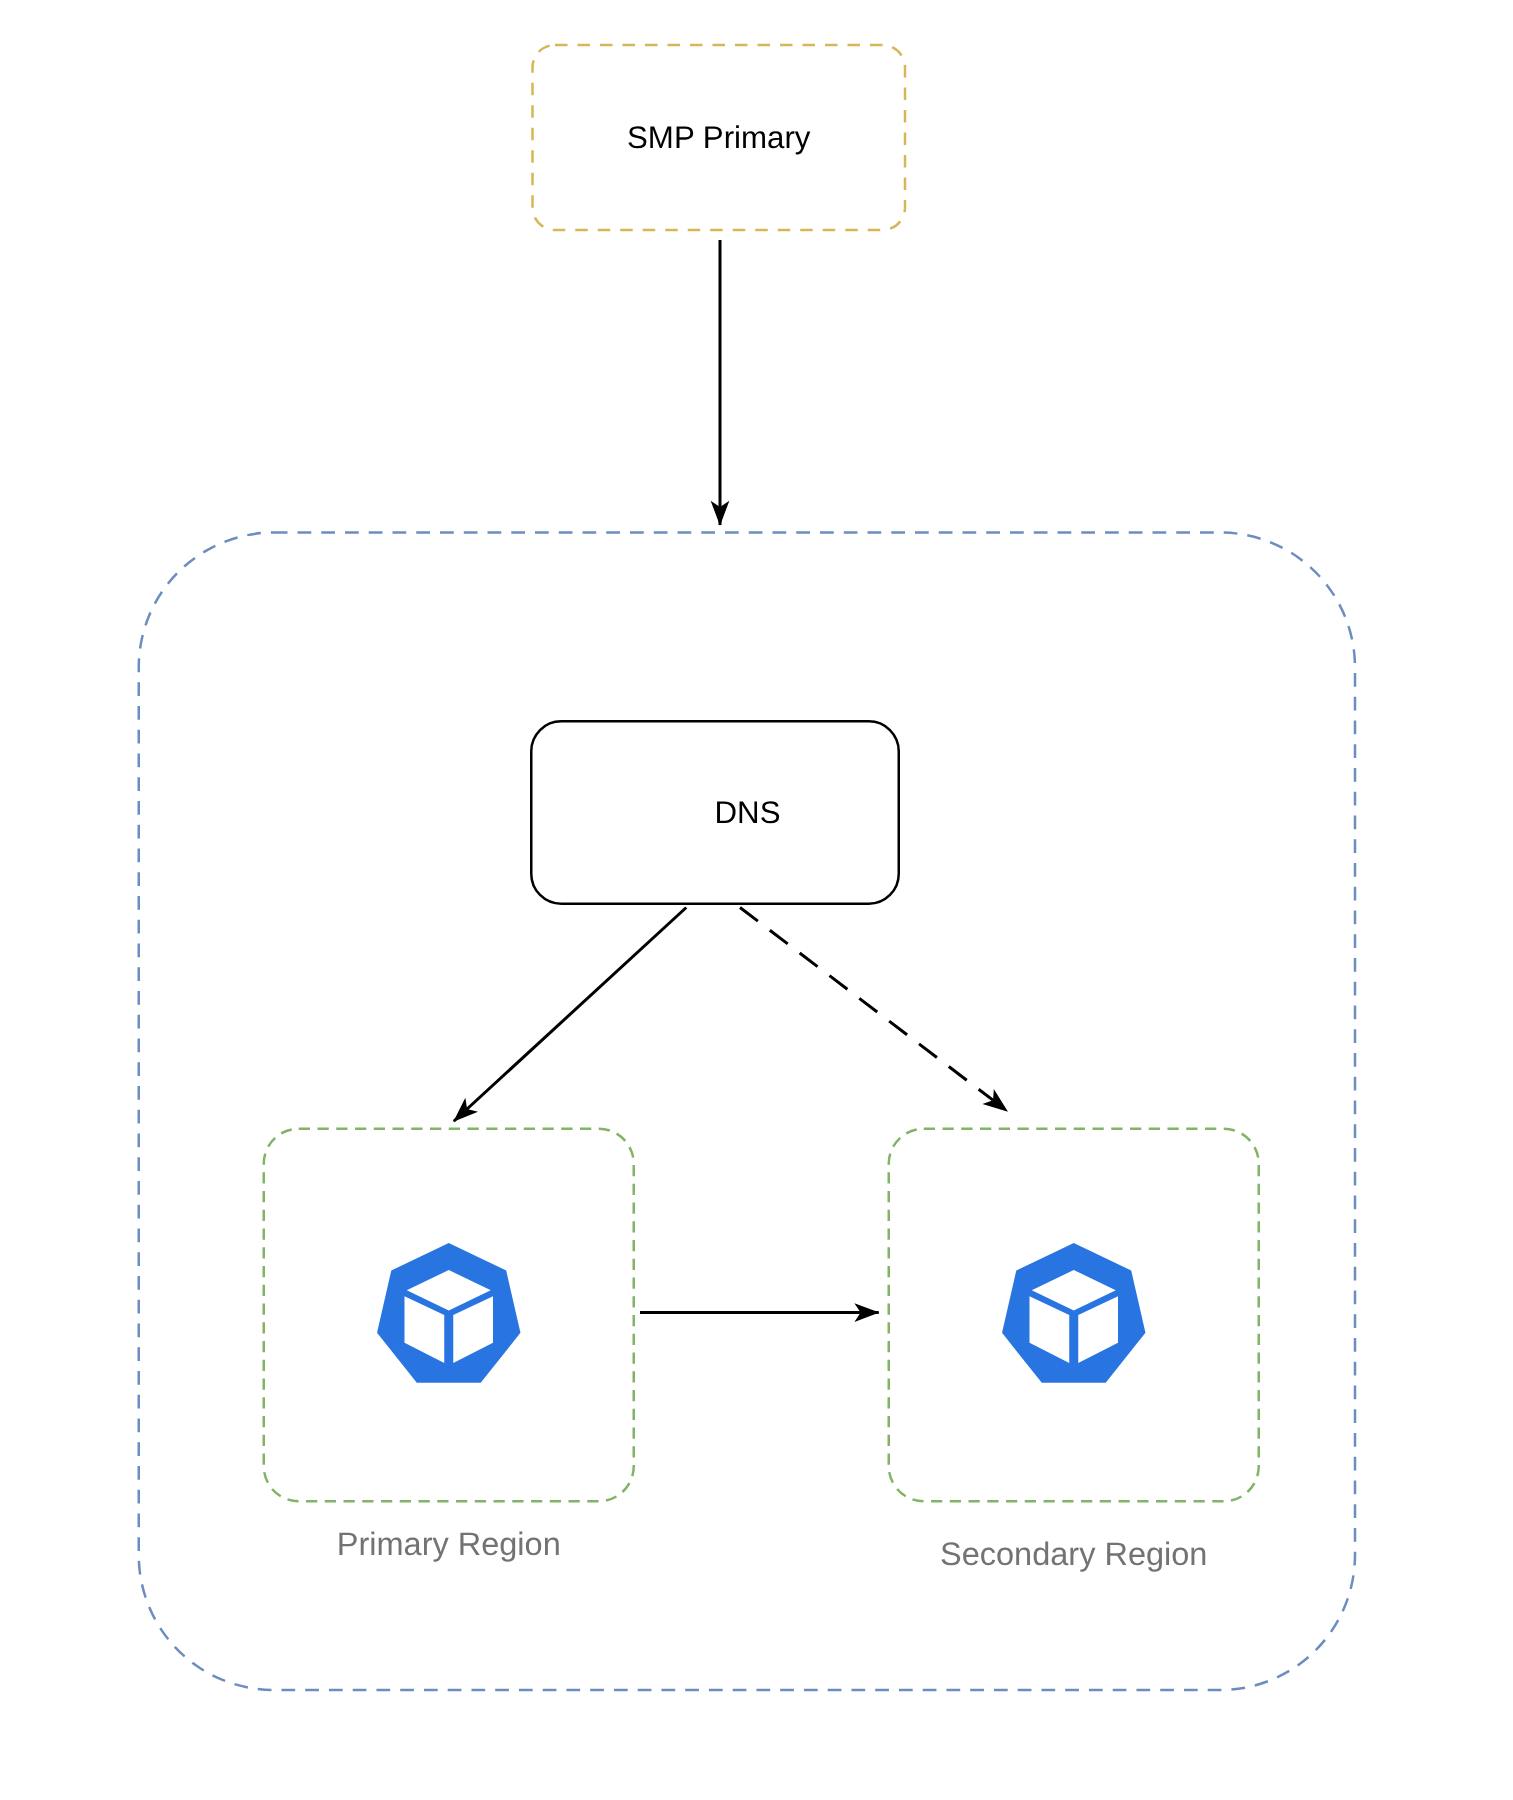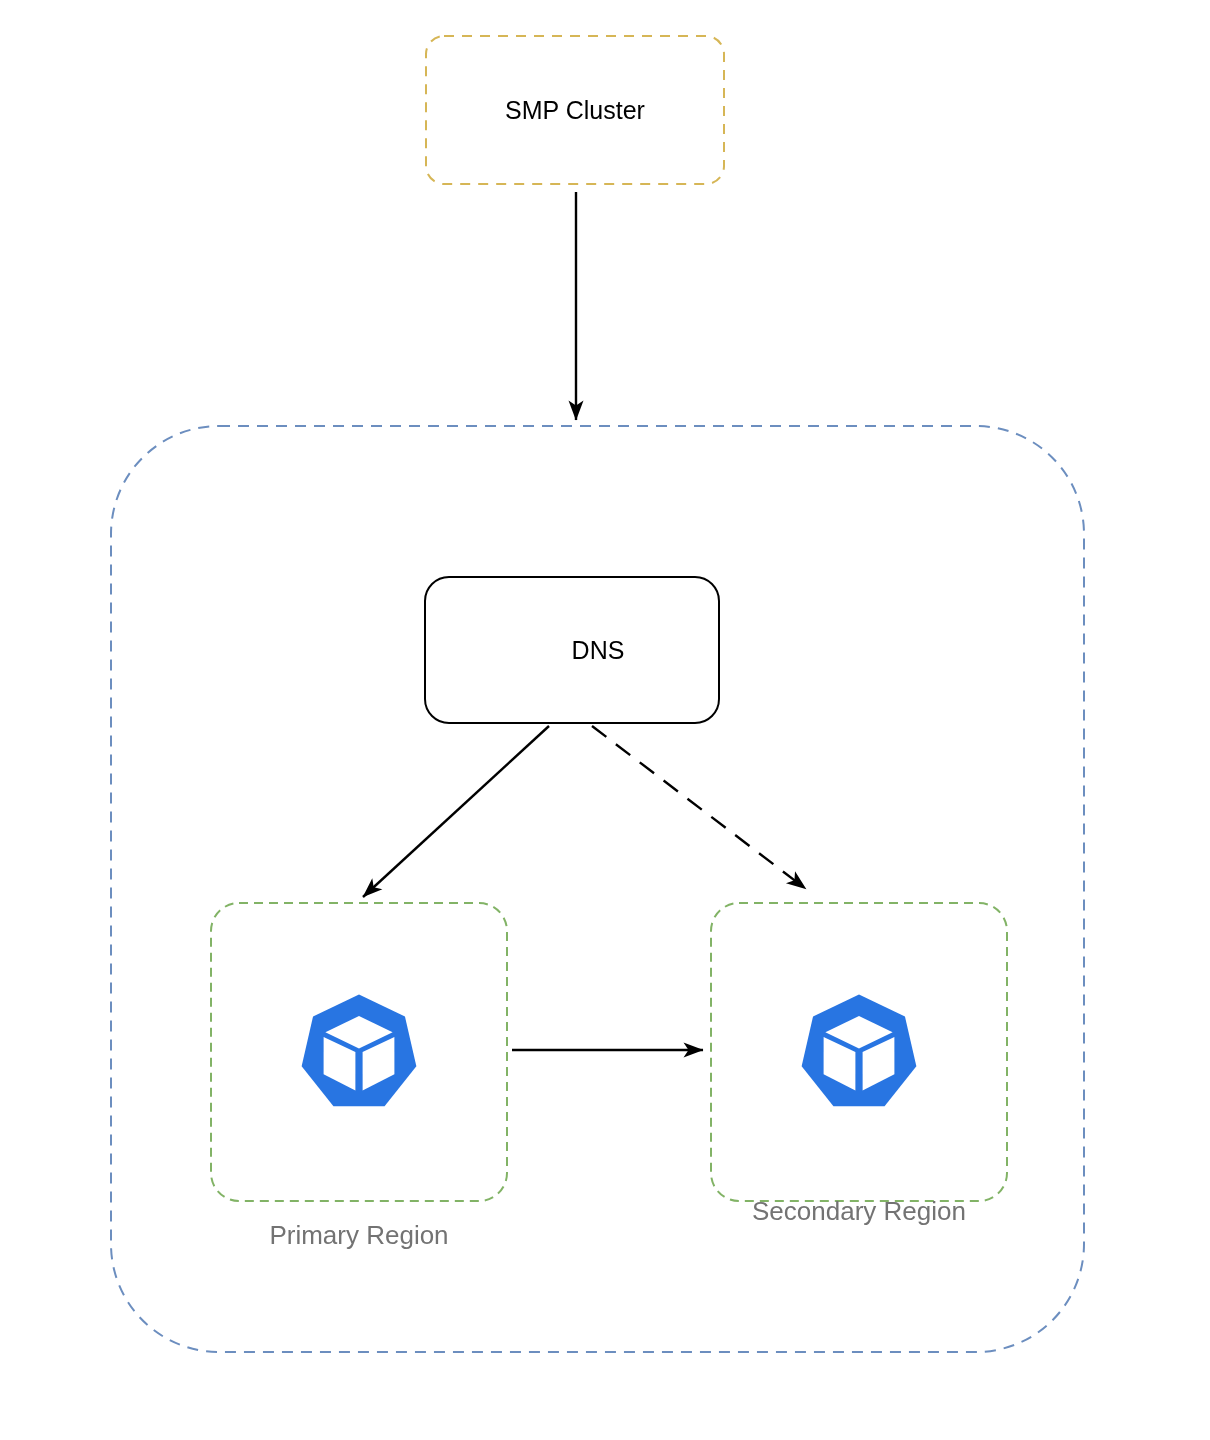--- a/index.html
+++ b/index.html
@@ -101,27 +101,27 @@
 
     <rect class="region-box" x="211" y="903" width="296" height="298" rx="28" ry="28"></rect>
     <rect class="region-box" x="711" y="903" width="296" height="298" rx="28" ry="28"></rect>
 
     <line class="edge" x1="576" y1="192" x2="576" y2="420" marker-end="url(#arrowhead)"></line>
     <line class="edge" x1="549" y1="726" x2="363" y2="897" marker-end="url(#arrowhead)"></line>
     <line class="edge dashed" x1="592" y1="726" x2="806" y2="889" marker-end="url(#arrowhead)"></line>
     <line class="edge" x1="512" y1="1050" x2="703" y2="1050" marker-end="url(#arrowhead)"></line>
   </svg>
 
-  <div class="node-label" style="left:426px; top:36px; width:298px; height:148px;">SMP Cluster</div>
+  <div class="node-label" style="left:426px; top:36px; width:298px; height:148px;">SMP Primary</div>
 
   <div class="node-label" style="left:425px; top:577px; width:346px; height:146px;">DNS</div>
 
   <div class="region-caption" style="left:210px; top:1220px; width:298px;">Primary Region</div>
 
-  <div class="region-caption" style="left:710px; top:1196px; width:298px;">Secondary Region</div>
+  <div class="region-caption" style="left:710px; top:1228px; width:298px;">Secondary Region</div>
 
   <svg class="icon" style="left:299px; top:992px;" width="120" height="120" viewBox="0 0 100 100">
     <polygon class="heptagon" points="50,2 88.3,20.4 97.8,61.9 71.3,95.2 28.7,95.2 2.2,61.9 11.7,20.4"></polygon>
     <polygon class="cube-face" points="50,20 78,33.5 50,47 22,33.5"></polygon>
     <polygon class="cube-face" points="20.5,37.5 47,50 47,82 20.5,68.5"></polygon>
     <polygon class="cube-face" points="79.5,37.5 53,50 53,82 79.5,68.5"></polygon>
   </svg>
 
   <svg class="icon" style="left:799px; top:992px;" width="120" height="120" viewBox="0 0 100 100">
     <polygon class="heptagon" points="50,2 88.3,20.4 97.8,61.9 71.3,95.2 28.7,95.2 2.2,61.9 11.7,20.4"></polygon>

